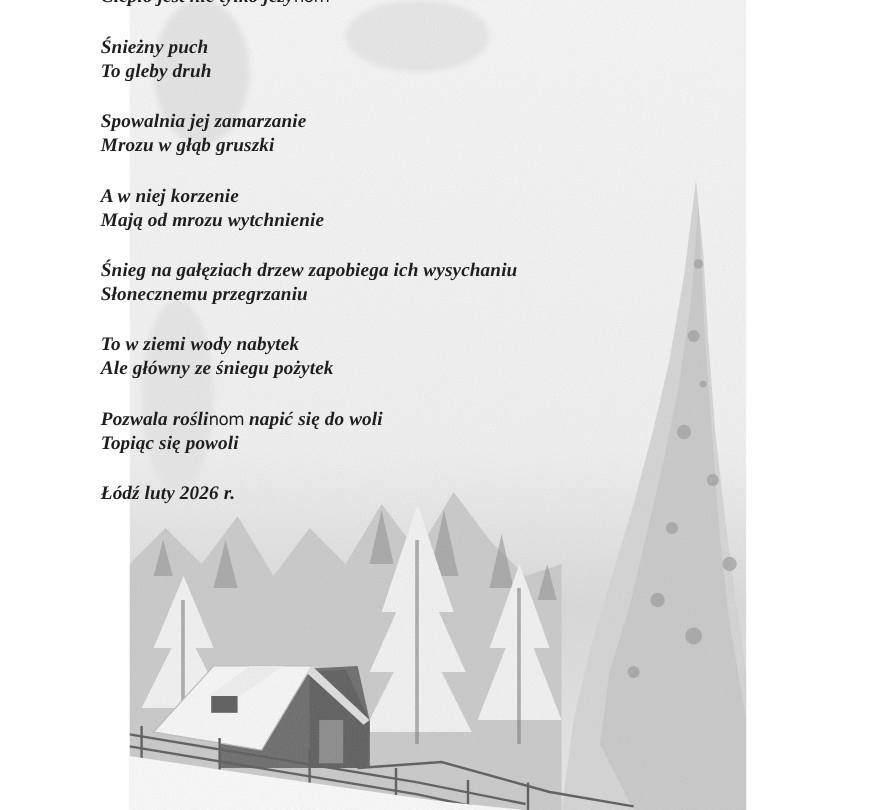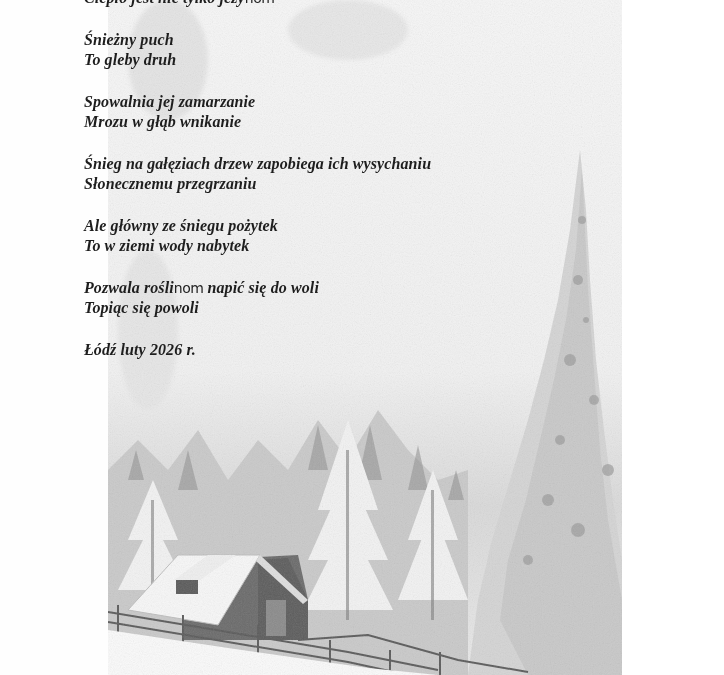--- a/index.html
+++ b/index.html
@@ -128,29 +128,33 @@
   <div class="poem">
     <div class="stanza">
       <span class="line"><span>Ciepło jest nie tylko jeży</span><span class="hand">nom</span></span>
     </div>
     <div class="stanza">
       <span class="line">Śnieżny puch</span>
       <span class="line">To gleby druh</span>
     </div>
     <div class="stanza">
       <span class="line">Spowalnia jej zamarzanie</span>
-      <span class="line">Mrozu w głąb wnikanie</span>
+      <span class="line">Mrozu w głąb gruszki</span>
+    </div>
+    <div class="stanza">
+      <span class="line">A w niej korzenie</span>
+      <span class="line">Mają od mrozu wytchnienie</span>
     </div>
     <div class="stanza">
       <span class="line">Śnieg na gałęziach drzew zapobiega ich wysychaniu</span>
       <span class="line">Słonecznemu przegrzaniu</span>
     </div>
     <div class="stanza">
+      <span class="line">To w ziemi wody nabytek</span>
       <span class="line">Ale główny ze śniegu pożytek</span>
-      <span class="line">To w ziemi wody nabytek</span>
     </div>
     <div class="stanza">
       <span class="line"><span>Pozwala rośli</span><span class="hand">nom</span><span> napić się do woli</span></span>
       <span class="line">Topiąc się powoli</span>
     </div>
     <div class="stanza">
     </div>
     <div class="stanza signature">
       <span class="line">Łódź luty 2026 r.</span>
     </div>

